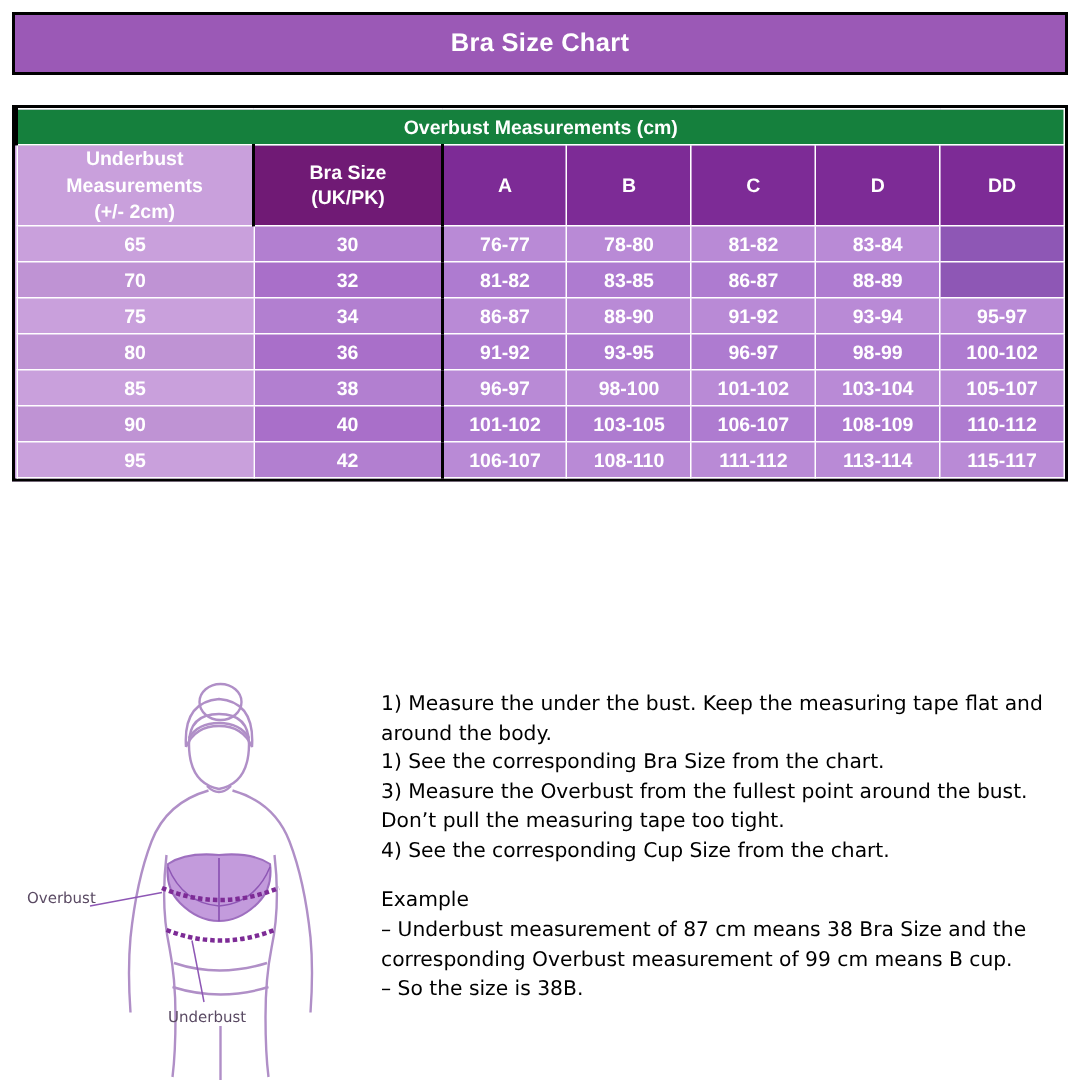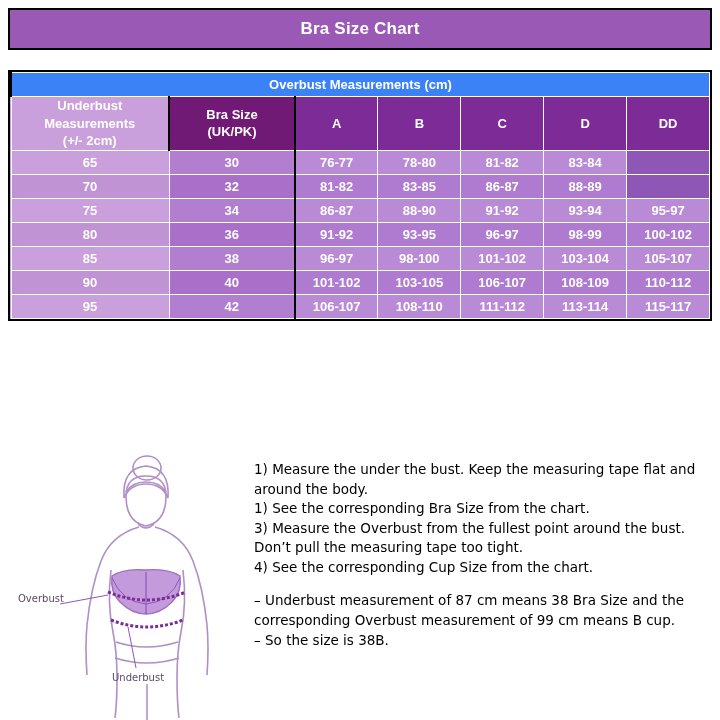--- a/index.html
+++ b/index.html
@@ -50,21 +50,21 @@
   table.size td, table.size th {
     border: 1px solid #ffffff;
     text-align: center;
     color: #ffffff;
     font-size: 13px;
     font-weight: bold;
     padding: 0;
     height: 24px;
   }
   .hdr-overbust {
-    background: #3b82f6;
+    background: #15803d;
     color: #ffffff;
     font-size: 15px;
     height: 44px;
     border-left: 2px solid #000000 !important;
   }
   .hdr-underbust {
     background: #c9a0dc;
     height: 72px;
     font-size: 14px;
     line-height: 1.35;
@@ -283,18 +283,19 @@
         <text class="fig-label" x="104" y="229" font-family="DejaVu Sans, sans-serif" font-size="10" fill="#5a4a63">Underbust</text>
       </svg>
     </div>
 
     <div class="instructions">
       <p>1) Measure the under the bust. Keep the measuring tape flat and around the body.</p>
       <p>1) See the corresponding Bra Size from the chart.</p>
       <p>3) Measure the Overbust from the fullest point around the bust. Don’t pull the measuring tape too tight.</p>
       <p>4) See the corresponding Cup Size from the chart.</p>
       <div class="gap"></div>
+      <p>Example</p>
       <p>– Underbust measurement of 87 cm means 38 Bra Size and the corresponding Overbust measurement of 99 cm means B cup.</p>
       <p>– So the size is 38B.</p>
     </div>
 
   </div>
 </div>
 
 </body></html>

